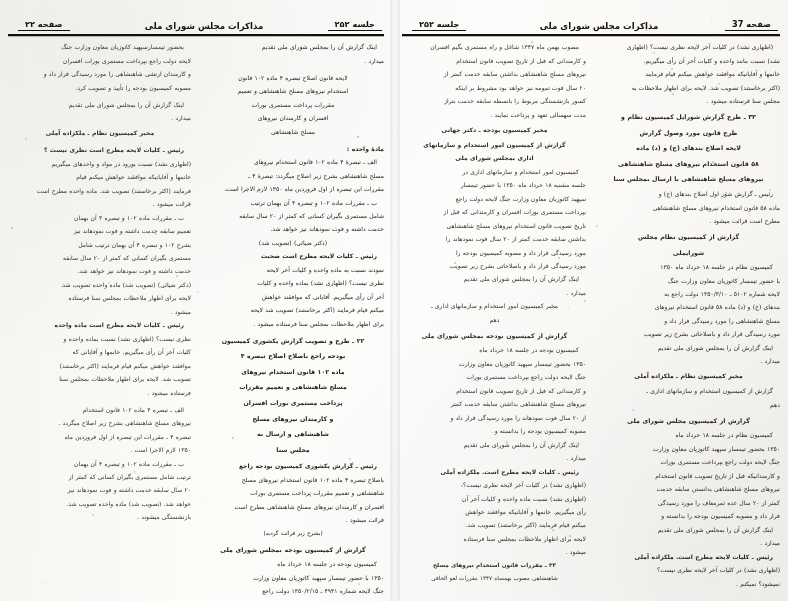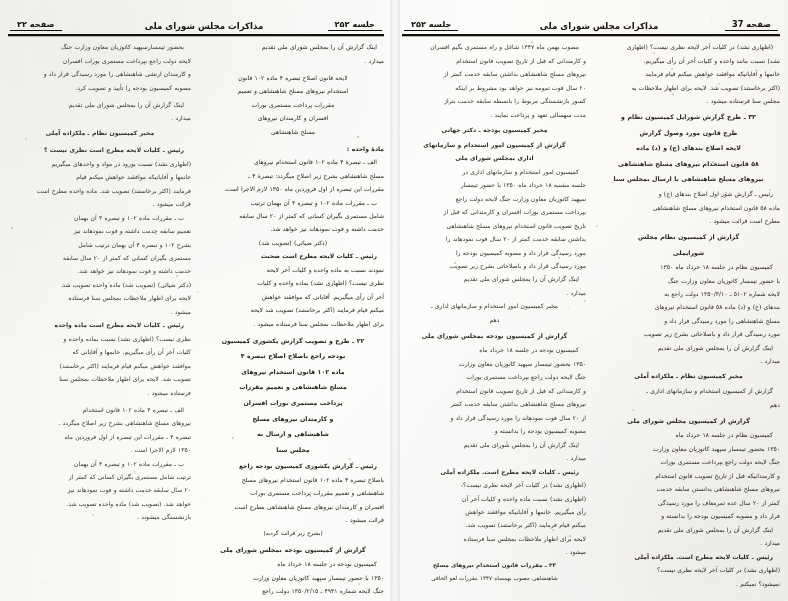--- a/index.html
+++ b/index.html
@@ -51,21 +51,21 @@
     font-size:8.2px;
     font-weight:bold;
     color:#15120f;
     letter-spacing:.2px;
     padding:0 2px 2px 2px;
   }
   .runhead .center{
     position:absolute;left:16px;right:0;text-align:center;
     font-size:8.6px;font-weight:bold;
   }
-  .runhead .side{position:relative;z-index:2;}
+  .runhead .side{position:relative;z-index:2;margin-left:8px;}
   .runhead .side span{
     display:inline-block;
     border-bottom:1.6px solid #100e0c;
     padding:0 7px 1px 7px;
   }
   .rule{
     height:2.4px;
     background:#120f0d;
     margin:1px 0 5px 0;
     box-shadow:0 1px 0 rgba(0,0,0,.25);

